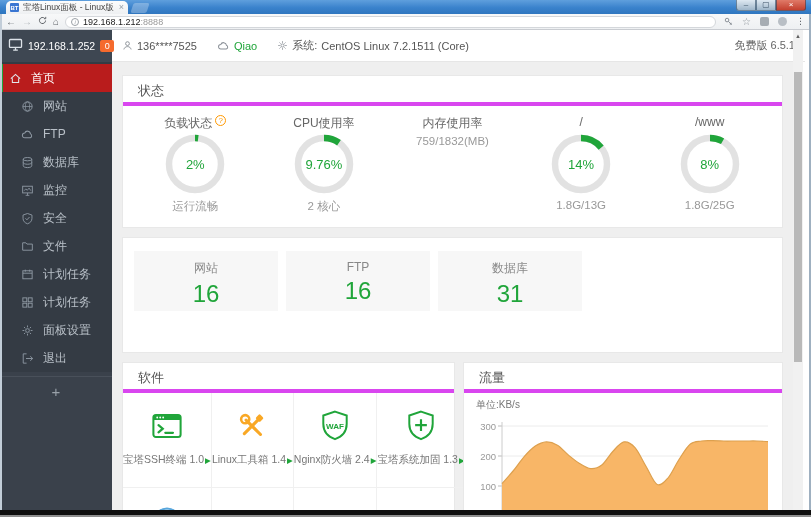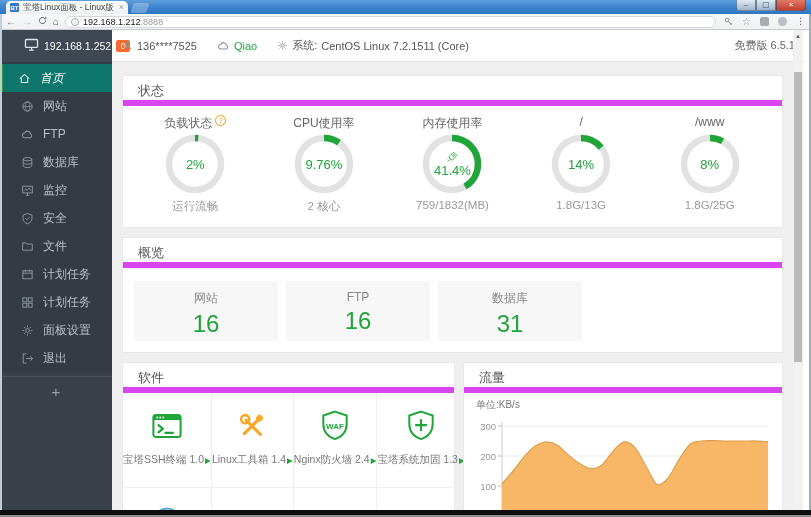--- a/index.html
+++ b/index.html
@@ -41,50 +41,50 @@
   .key-ic svg,.ext-ic { display:block; }
   .star { font-size:10px; color:#8a9097; line-height:10px; }
   .ext-ic { width:9px; height:9px; border-radius:2px; background:#a7adb3; }
   .ext-ic.round { border-radius:50%; background:#b9bfc5; }
   .menu-dots { font-size:9px; color:#5f6368; letter-spacing:0; line-height:9px; }
 
   
   .pageheader { position:absolute; left:0; top:30px; width:805px; height:32px; background:#fff;
     border-bottom:1px solid #e6e6e6; display:flex; }
   .ipblock { width:112px; height:32px; background:#3e4752; display:flex; align-items:center;
-    padding:0 24px; gap:5px; flex:0 0 auto; }
+    padding:0 8px; gap:5px; flex:0 0 auto; }
   .ipblock .mon { color:#dde3e9; }
   .ip-text { color:#fff; font-size:10.5px; }
   .badge { background:#f56a2d; color:#fff; font-size:9px; min-width:14px; height:12px; line-height:12px;
     text-align:center; border-radius:2px; padding:0 2px; }
   .headerbar { flex:1; display:flex; align-items:center; padding:0 10px; gap:6px; font-size:11px; color:#555; }
   .hitem { display:flex; align-items:center; gap:4px; margin-right:14px; white-space:nowrap; }
   .hicon { color:#8a9097; display:flex; }
   .green { color:#20a53a; }
   .uptime { margin-left:96px; color:#555; white-space:nowrap; }
   .hb-right { margin-left:auto; display:flex; align-items:center; gap:12px; white-space:nowrap; }
   .version { color:#666; }
 
   
   .sidebar { position:absolute; left:0; top:62px; width:112px; height:449px; background:#3a414b; }
   .side-nav { background:#343b44; padding-top:2px; }
   .side-item { height:28px; display:flex; align-items:center; padding-left:18px; gap:9px;
     color:#b9c0c8; font-size:12px; cursor:pointer; border-left:3px solid transparent; }
   .side-item .sicon { width:13px; height:13px; color:#8e98a3; display:flex; flex:0 0 auto; }
-  .side-item.active { background:#0f766e; border-left-color:#20a53a; color:#fff; padding-left:15px;font-style:italic; }
+  .side-item.active { background:#b91c1c; border-left-color:#20a53a; color:#fff; padding-left:6px; }
   .side-item.active .sicon { color:#e3e8ed; }
   .side-plus { border-top:1px solid #49505a; margin-top:4px; text-align:center; color:#99a1a9;
     font-size:15px; padding-top:6px; cursor:pointer; }
 
   
   .main { position:absolute; left:112px; top:62px; width:681px; height:449px; background:#efefef;
     padding:13px 10px 0 10px; overflow:hidden; }
   .panel { background:#fff; border:1px solid #e8e8e8; }
   .panel-h { height:30px; line-height:30px; padding:0 15px; font-size:13px; color:#555;
-    border-bottom:6px solid #d946ef; }
+    border-bottom:4px solid #d946ef; }
   .status-panel { height:153px; margin-bottom:9px; }
   .gauges { display:flex; justify-content:space-around; padding:9px 8px 0 8px; }
   .gauge { width:120px; text-align:center; }
   .g-label { font-size:12px; color:#666; height:16px; display:flex; align-items:flex-start; justify-content:center; gap:3px; }
   .help { display:inline-block; width:11px; height:11px; border:1px solid #ff9900; color:#ff9900;
     border-radius:50%; font-size:8px; line-height:10px; text-align:center; cursor:pointer; }
   .donut { position:relative; width:62px; height:62px; margin:2px auto 0 auto; }
   .g-center { position:absolute; inset:0; display:flex; flex-direction:column; align-items:center; justify-content:center; }
   .g-value { color:#20a53a; font-size:13px; }
   .rocket { height:12px; display:flex; }
@@ -345,33 +345,20 @@
                 <circle cx="31" cy="31" r="26" fill="none" stroke="#20a53a" stroke-width="6.5" stroke-dasharray="15.9 163.4" transform="rotate(-90 31 31)"></circle>
               </svg><div class="g-center">
                 <span class="g-value">9.76%</span>
               </div></div>
             <div class="g-sub">2 核心</div>
           </div>
           <div class="gauge">
             <div class="g-label">
               <span>内存使用率</span>
             </div>
-            <div class="donut"><svg width="62" height="62" viewBox="0 0 62 62">
-                <circle cx="31" cy="31" r="26" fill="none" stroke="#e2e2e2" stroke-width="6.5"></circle>
-                <circle cx="31" cy="31" r="26" fill="none" stroke="#20a53a" stroke-width="6.5" stroke-dasharray="67.6 163.4" transform="rotate(-90 31 31)"></circle>
-              </svg><div class="g-center">
-                <span class="rocket">
-                  <svg width="12" height="12" viewBox="0 0 14 14">
-                    <path d="M8.2 1.8c2 .4 3.6 2 4 4l-4.6 4.6-3-.9-1-3z" fill="none" stroke="#20a53a"></path>
-                    <circle cx="8.8" cy="5.2" r="1.1" fill="none" stroke="#20a53a" stroke-width=".8"></circle>
-                    <path d="M3.6 10.4l-1.8 1.8M5.2 11.8l-.9.9M2.2 8.8l-.9.9" stroke="#20a53a" stroke-width=".9"></path>
-                  </svg>
-                </span>
-                <span class="g-value">41.4%</span>
-              </div></div>
             <div class="g-sub">759/1832(MB)</div>
           </div>
           <div class="gauge">
             <div class="g-label">
               <span>/</span>
             </div>
             <div class="donut"><svg width="62" height="62" viewBox="0 0 62 62">
                 <circle cx="31" cy="31" r="26" fill="none" stroke="#e2e2e2" stroke-width="6.5"></circle>
                 <circle cx="31" cy="31" r="26" fill="none" stroke="#20a53a" stroke-width="6.5" stroke-dasharray="22.9 163.4" transform="rotate(-90 31 31)"></circle>
               </svg><div class="g-center">
@@ -388,21 +375,20 @@
                 <circle cx="31" cy="31" r="26" fill="none" stroke="#20a53a" stroke-width="6.5" stroke-dasharray="13.1 163.4" transform="rotate(-90 31 31)"></circle>
               </svg><div class="g-center">
                 <span class="g-value">8%</span>
               </div></div>
             <div class="g-sub">1.8G/25G</div>
           </div>
         </div>
     </section>
 
     <section class="panel overview-panel">
-      <div class="panel-h">概览</div>
       <div class="cards" id="cards">
           <div class="card">
             <div class="card-label">网站</div>
             <div class="card-value">16</div>
           </div>
           <div class="card">
             <div class="card-label">FTP</div>
             <div class="card-value">16</div>
           </div>
           <div class="card">

